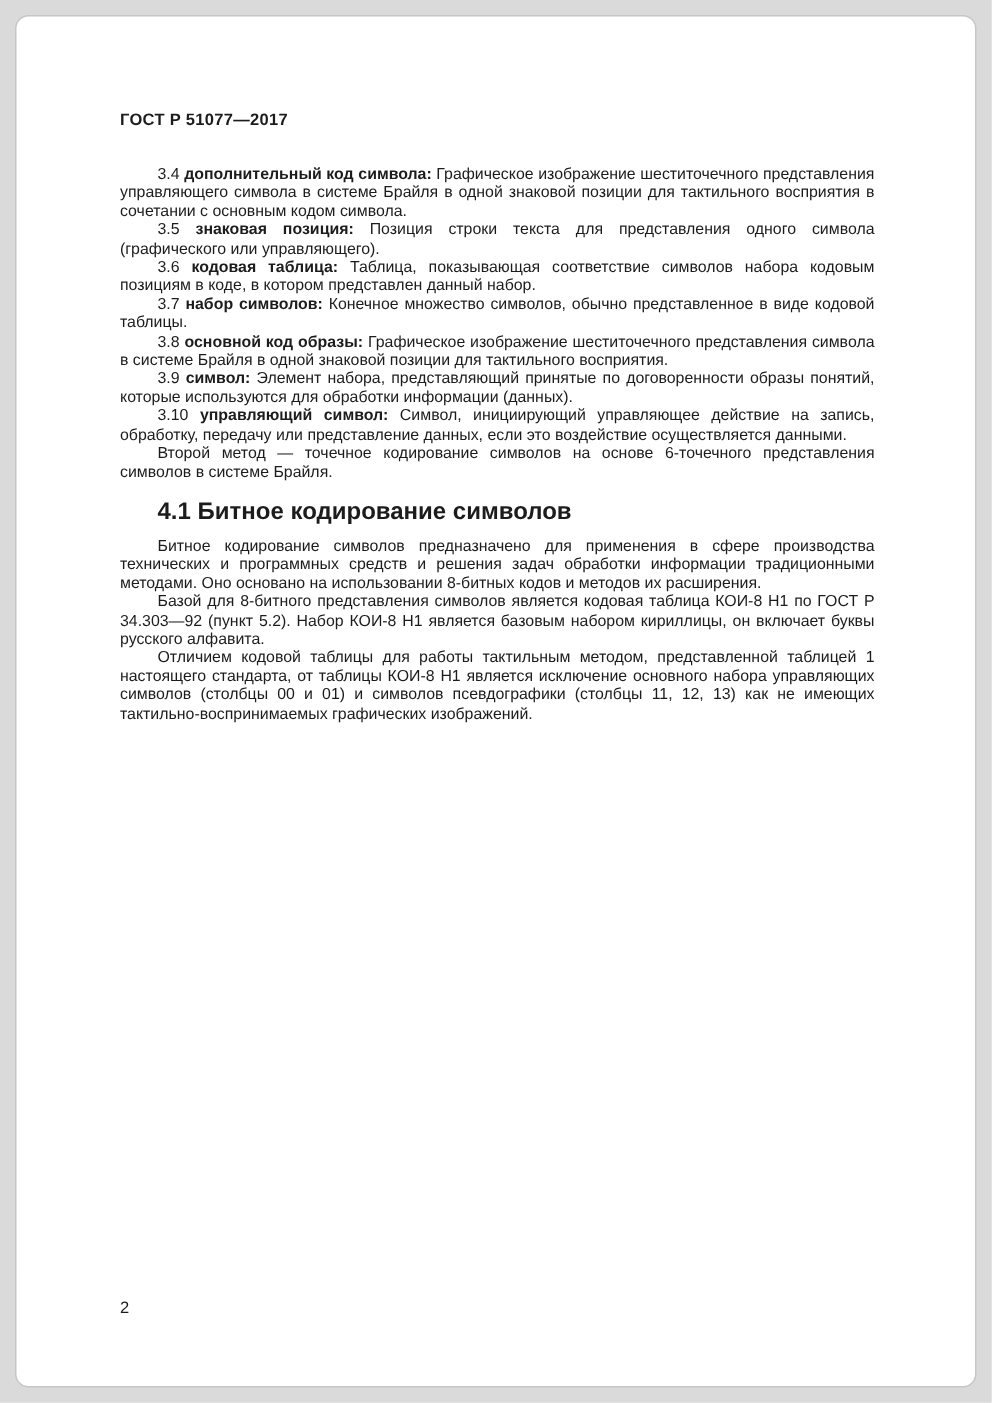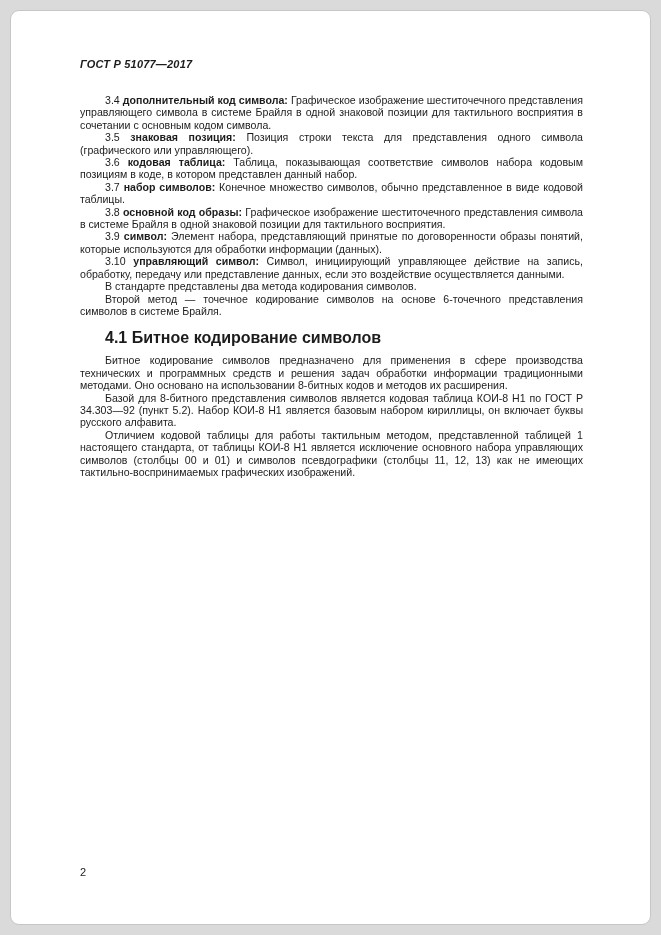--- a/index.html
+++ b/index.html
@@ -24,23 +24,22 @@
     box-sizing: border-box;
     background: #ffffff;
     border: 1px solid #c6c6c6;
     border-radius: 9px;
     padding: 47px 67px 0 69px;
     color: #1c1c1c;
   }
   .doc-header {
     font-size: 11px;
     font-weight: bold;
-    margin: 0 0 24px 0;
+    margin: 16px 0 24px 0;
     letter-spacing: 0.2px;
-    font-style: italic;
   }
   p.body-par {
     margin: 0;
     font-size: 10.6px;
     line-height: 12.4px;
     text-align: justify;
     text-indent: 25px;
   }
   p.body-par b { font-weight: bold; }
   h2.sec-title {
@@ -81,21 +80,20 @@
 
     <p class="body-par"><span>3.7</span> <b>набор символов:</b> <span>Конечное множество символов, обычно представленное в виде кодовой таблицы.</span></p>
 
     <p class="body-par"><span>3.8</span> <b>основной код образы:</b> <span>Графическое изображение шеститочечного представления символа в системе Брайля в одной знаковой позиции для тактильного восприятия.</span></p>
 
     <p class="body-par"><span>3.9</span> <b>символ:</b> <span>Элемент набора, представляющий принятые по договоренности образы понятий, которые используются для обработки информации (данных).</span></p>
 
     <p class="body-par"><span>3.10</span> <b>управляющий символ:</b> <span>Символ, инициирующий управляющее действие на запись, обработку, передачу или представление данных, если это воздействие осуществляется данными.</span></p>
 
 
-    <p class="body-par">В стандарте представлены два метода кодирования символов.</p>
     <p class="body-par">Второй метод — точечное кодирование символов на основе 6-точечного представления символов в системе Брайля.</p>
 
     <h3 class="sub-title">4.1 Битное кодирование символов</h3>
 
     <p class="body-par">Битное кодирование символов предназначено для применения в сфере производства технических и программных средств и решения задач обработки информации традиционными методами. Оно основано на использовании 8-битных кодов и методов их расширения.</p>
     <p class="body-par">Базой для 8-битного представления символов является кодовая таблица КОИ-8 Н1 по ГОСТ Р 34.303—92 (пункт 5.2). Набор КОИ-8 Н1 является базовым набором кириллицы, он включает буквы русского алфавита.</p>
     <p class="body-par">Отличием кодовой таблицы для работы тактильным методом, представленной таблицей 1 настоящего стандарта, от таблицы КОИ-8 Н1 является исключение основного набора управляющих символов (столбцы 00 и 01) и символов псевдографики (столбцы 11, 12, 13) как не имеющих тактильно-воспринимаемых графических изображений.</p>
 
     <div class="page-number">2</div>
   </div>

